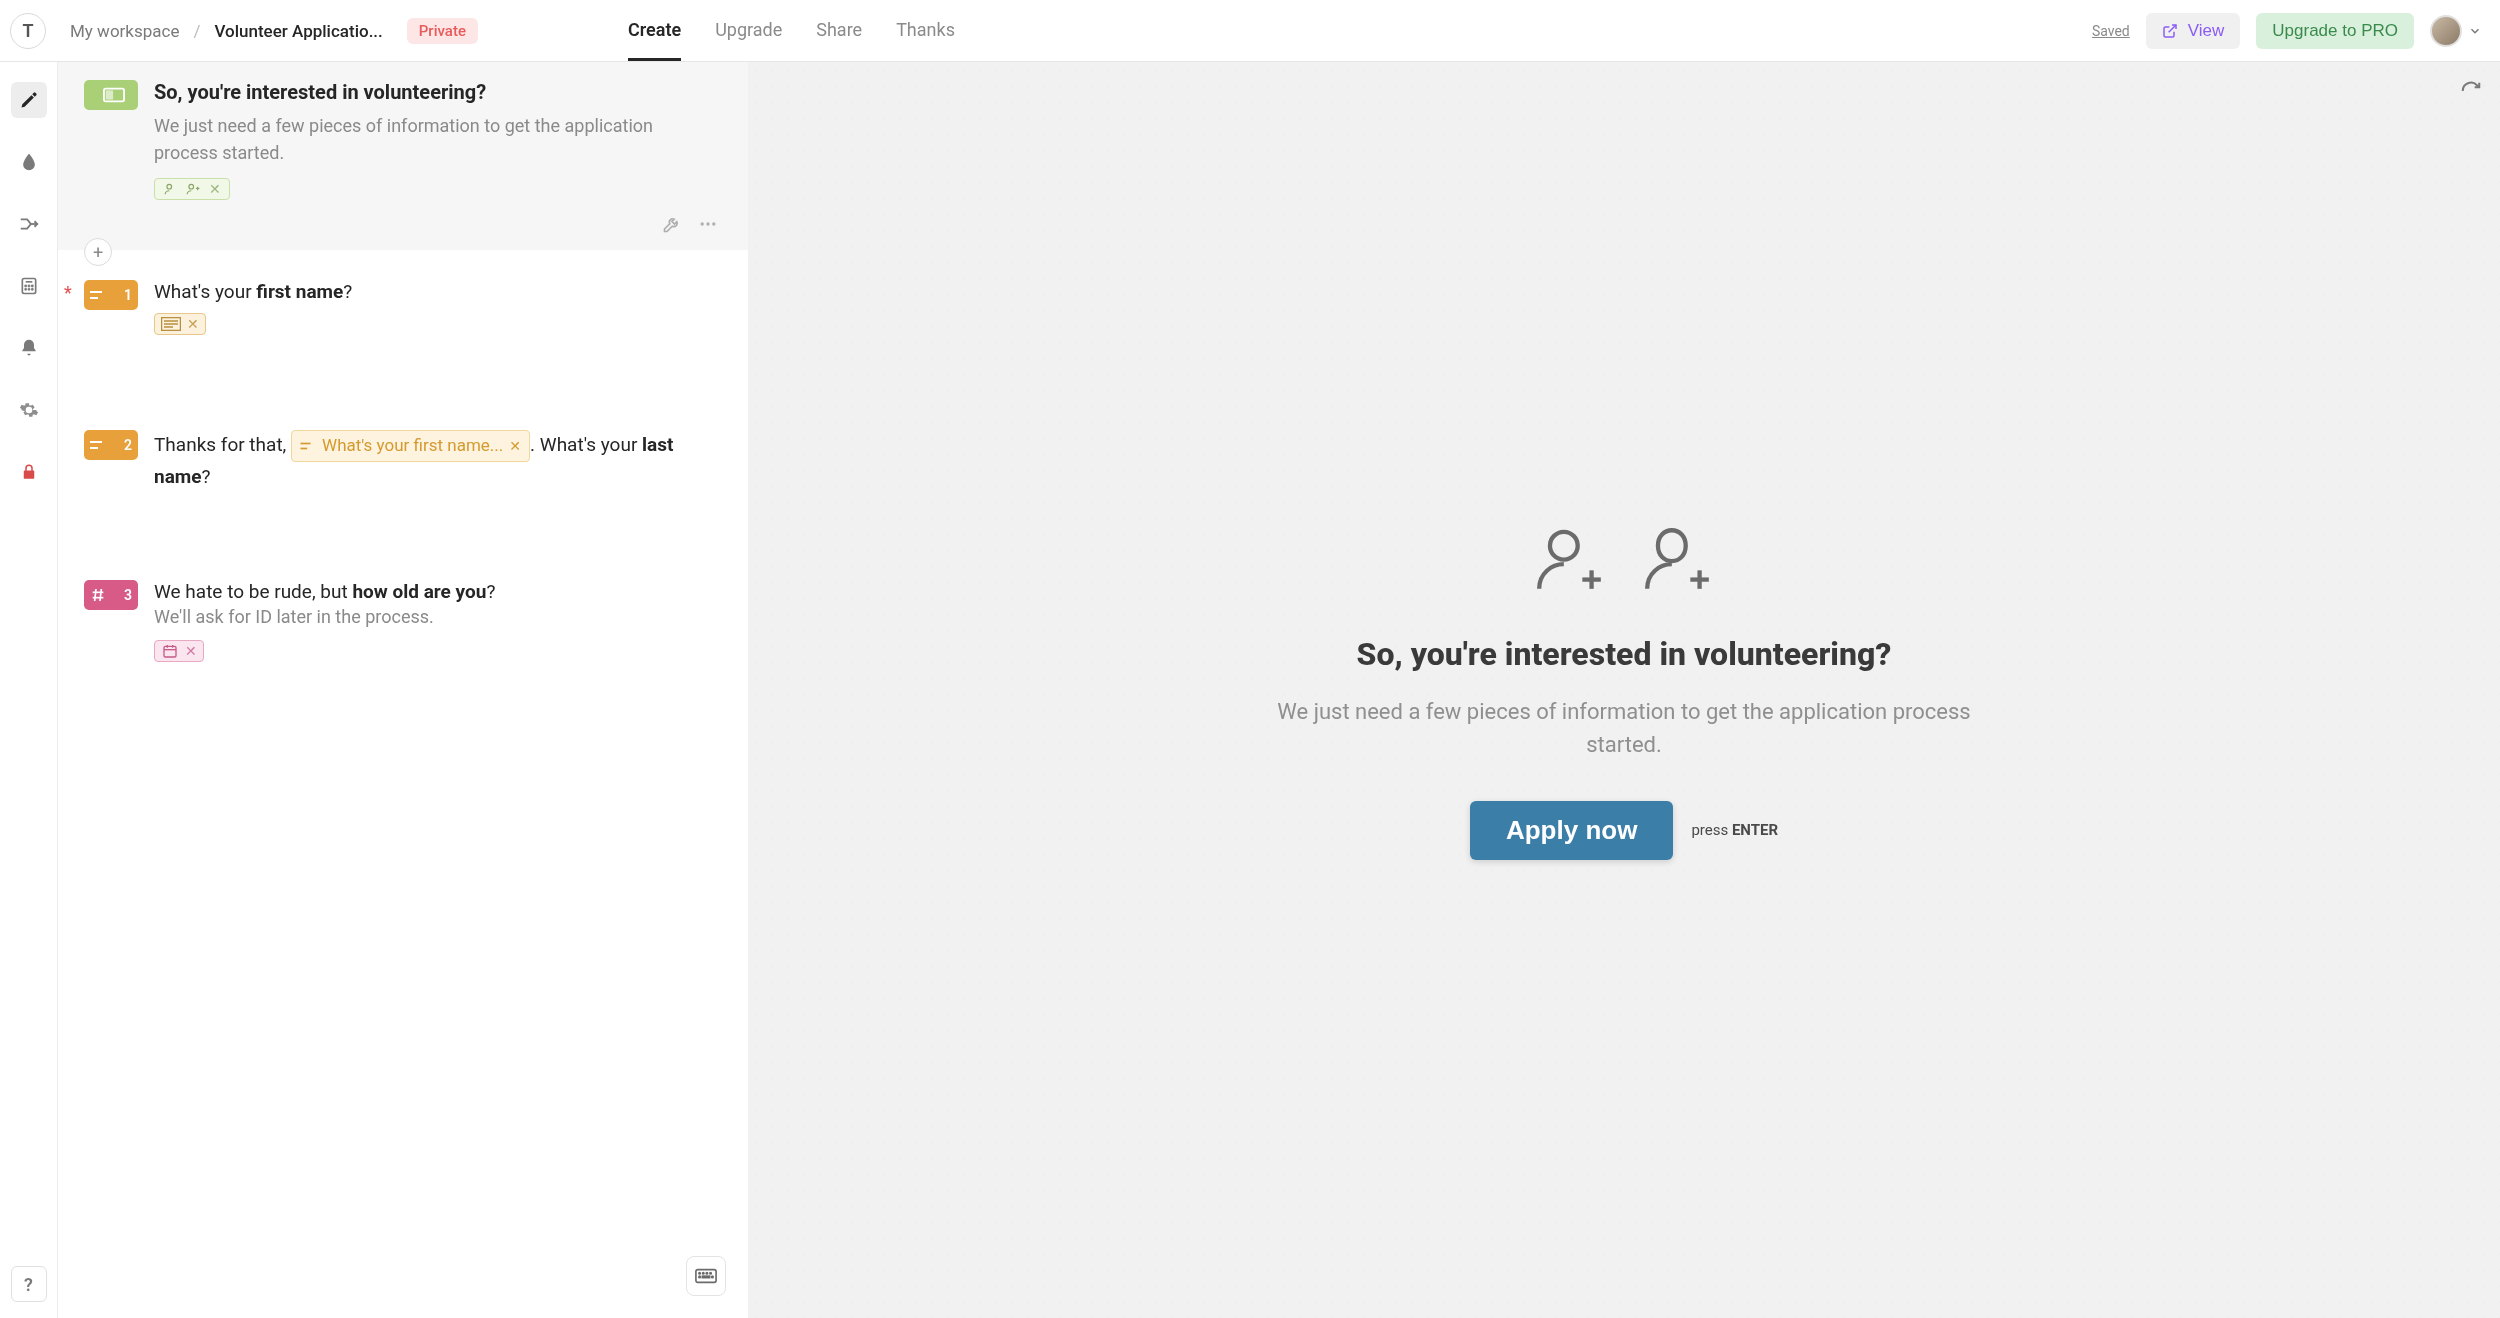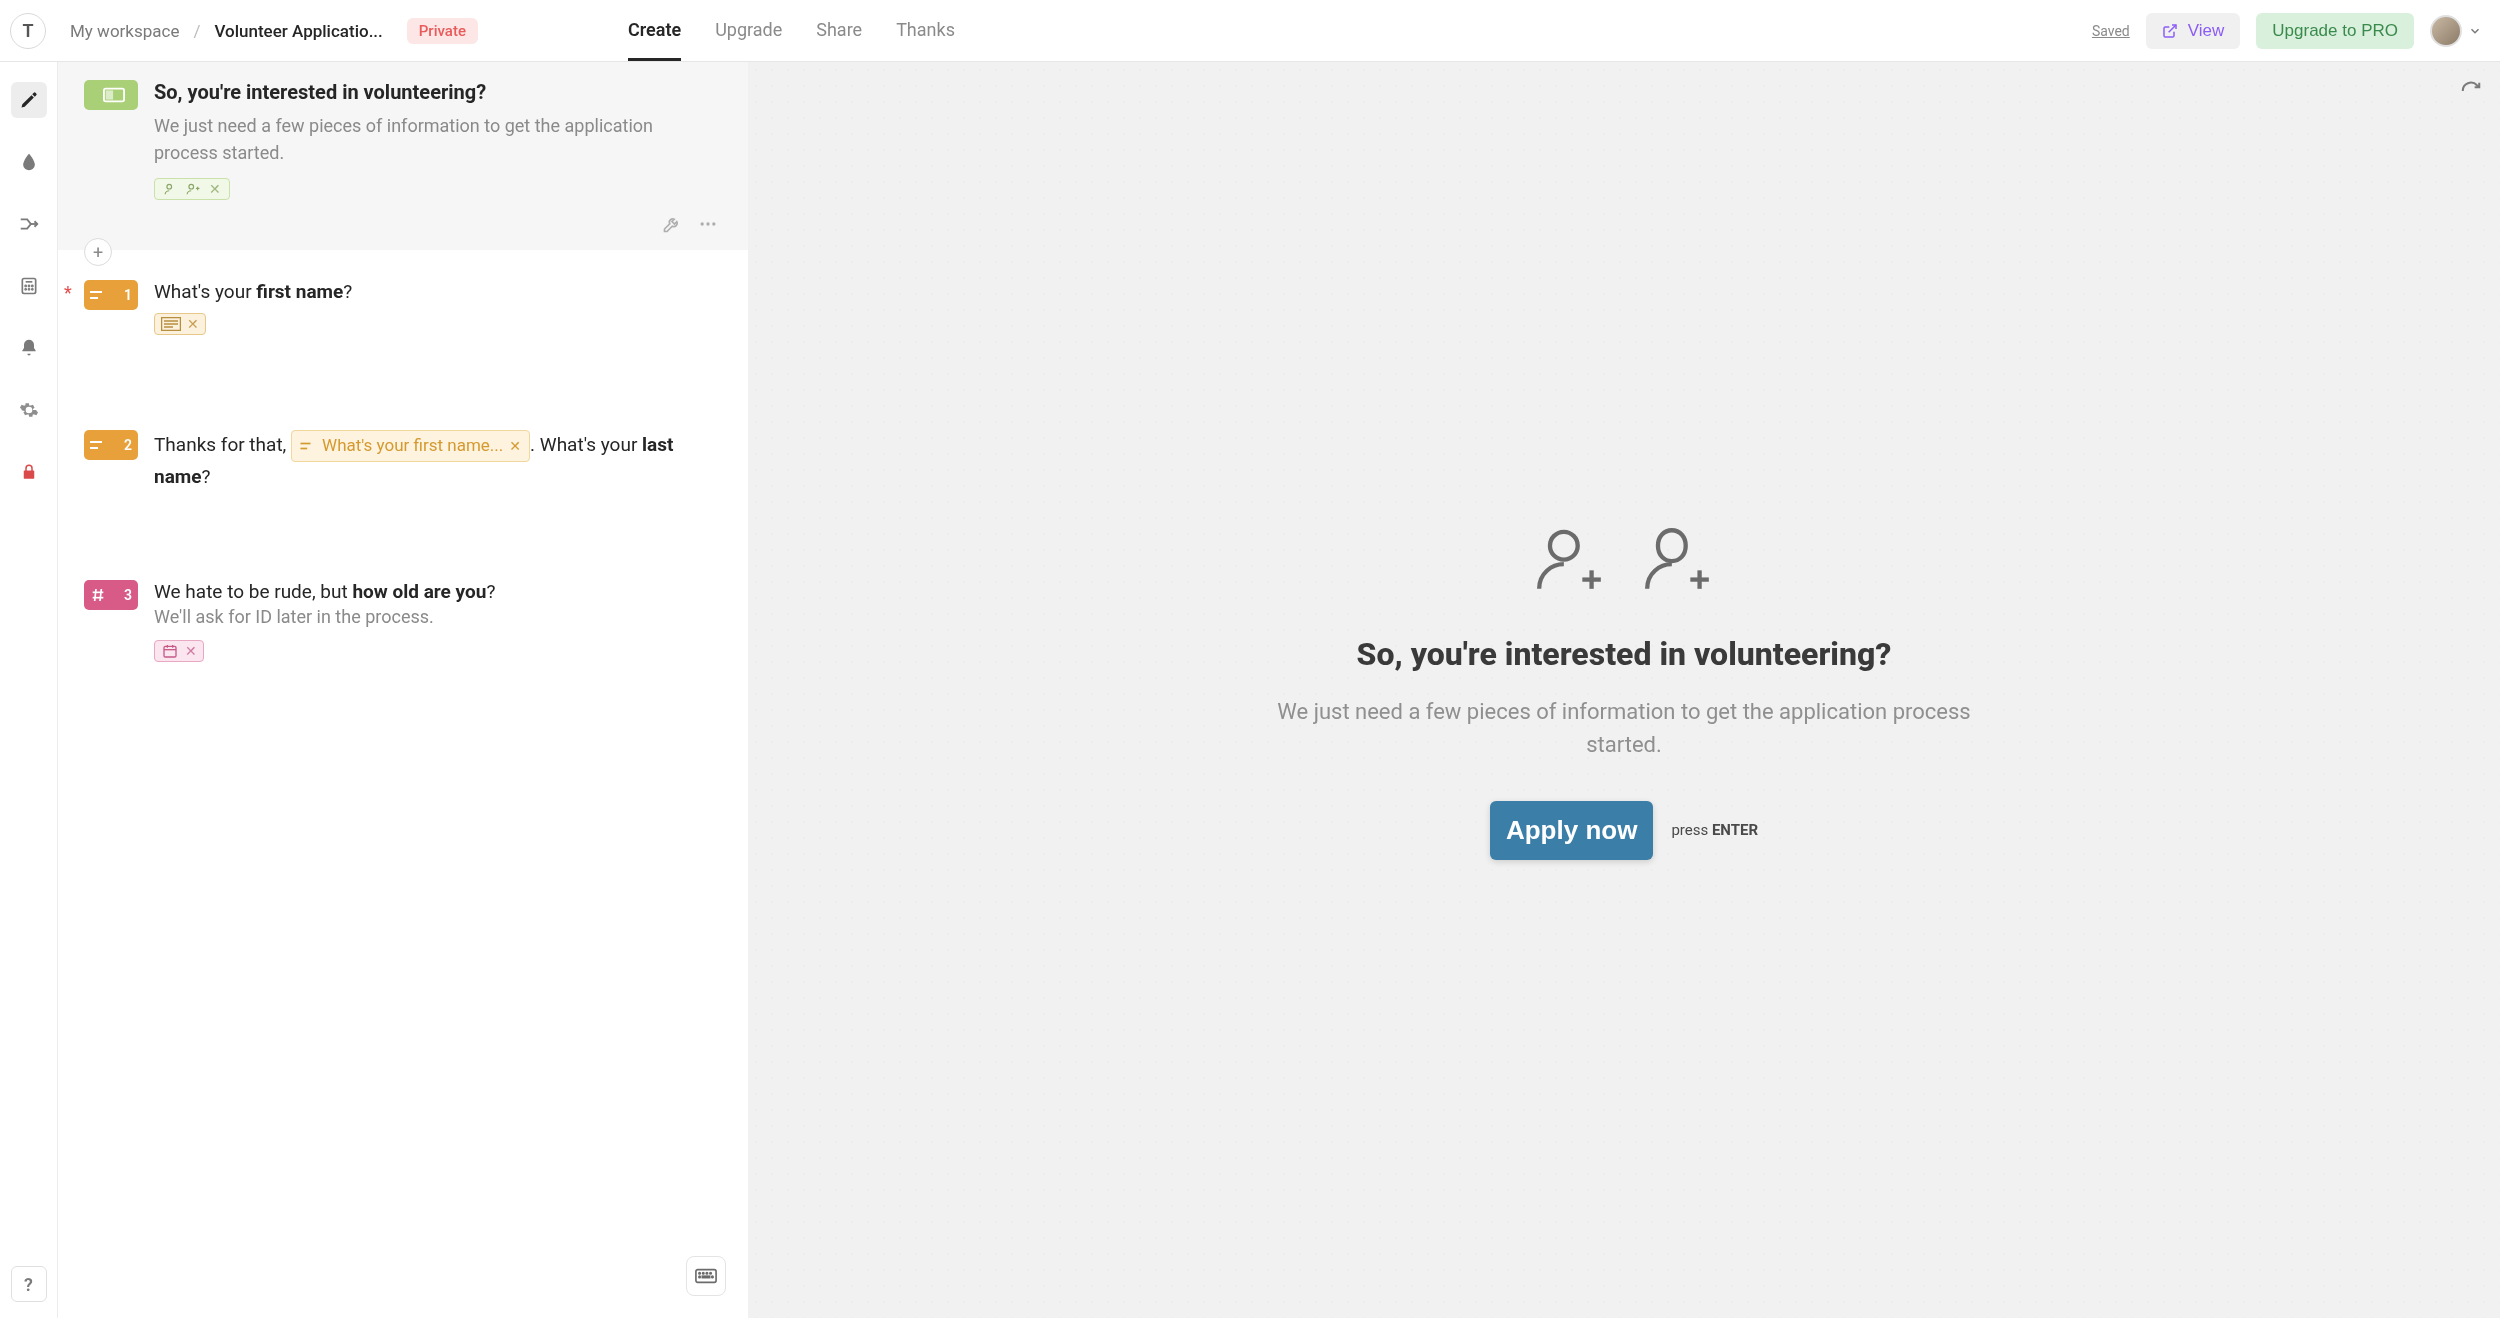--- a/index.html
+++ b/index.html
@@ -147,21 +147,21 @@
     background:
       radial-gradient(circle, rgba(0,0,0,0.015) 1px, transparent 1px);
     background-size: 16px 16px;
   }
   .preview-icons { display:flex; gap:34px; color:#6b6b6b; margin-bottom:40px;}
   .preview-title { font-size:32px; font-weight:800; color:#3a3a3a; margin-bottom:22px;}
   .preview-desc { font-size:22px; color:#8f8f8f; max-width:700px; line-height:1.5; margin-bottom:40px;}
   .preview-cta-row { display:flex; align-items:center; gap:18px;}
   .btn-apply {
     background:#3b7ea8; color:#fff; font-size:26px; font-weight:800;
-    padding:14px 16px; border:none; border-radius:6px; cursor:pointer;
+    padding:14px 36px; border:none; border-radius:6px; cursor:pointer;
     box-shadow:0 2px 6px rgba(0,0,0,0.15);
   }
   .press-hint { font-size:15px; color:#4a4a4a; }
   .press-hint b { font-weight:700; }
 
 </style>
 </head>
 <body>
 
 <div class="header">

